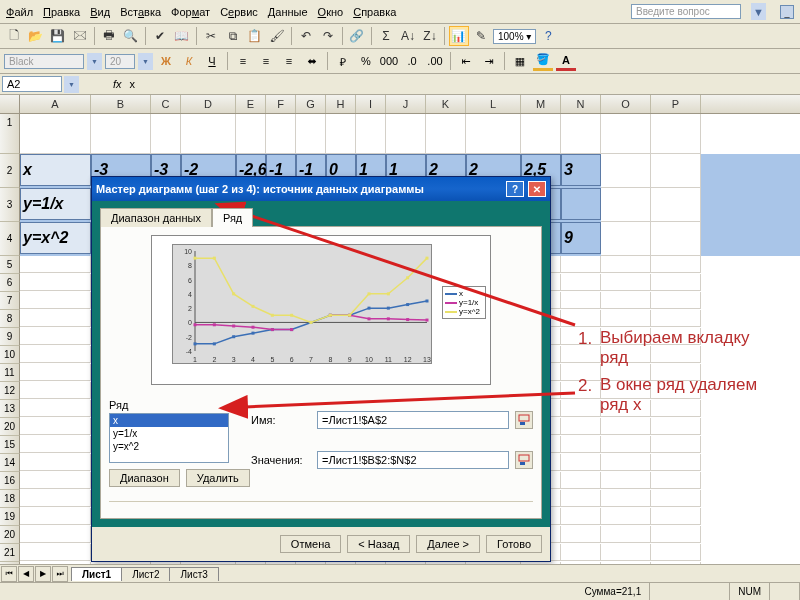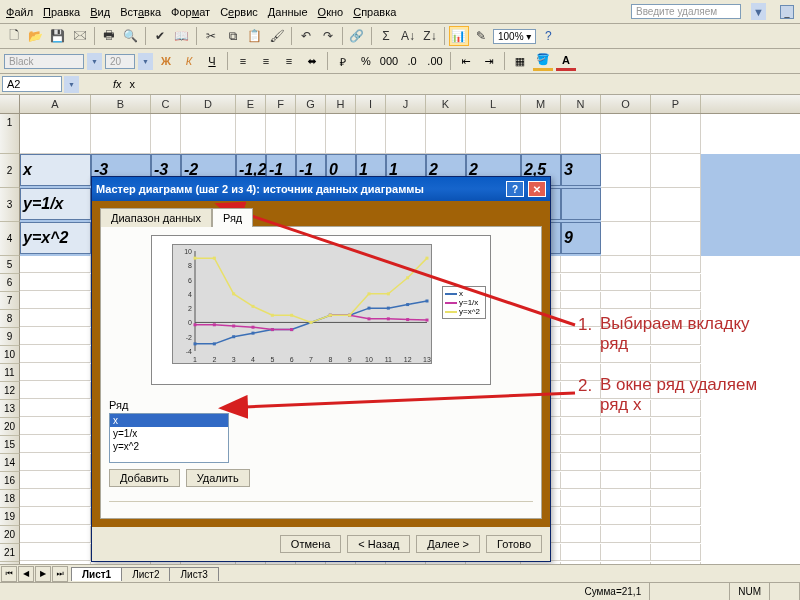--- a/index.html
+++ b/index.html
@@ -34,21 +34,21 @@
 .colhdr { border-right: 1px solid #c0bca8; text-align: center; font-size: 11px; line-height: 18px; color: #333; }
 
 .row { display: flex; }
 .row-header { width: 20px; background: linear-gradient(90deg,#f3f3ef,#dedacb); border-bottom: 1px solid #c0bca8; border-right: 1px solid #9d9684; text-align: center; font-size: 10px; line-height: 17px; }
 .cell { border-right: 1px solid #d4d0c8; border-bottom: 1px solid #d4d0c8; height: 17px; }
 
 .data-row { display: flex; background: #a9c5e8; }
 .dcell { border: 1px solid #5b7aa6; font-size: 16px; font-style: italic; font-weight: bold; padding: 4px 2px; height: 32px; display: flex; align-items: center; }
 .dcell.label { background: #dfe8f3; font-style: italic; font-weight: bold; }
 
-.dialog { position: absolute; left: 91px; top: 176px; width: 460px; background: #a16207; border: 1px solid #0a246a; box-shadow: 2px 2px 6px rgba(0,0,0,0.3); }
+.dialog { position: absolute; left: 91px; top: 176px; width: 460px; background: #0f766e; border: 1px solid #0a246a; box-shadow: 2px 2px 6px rgba(0,0,0,0.3); }
 .titlebar { background: linear-gradient(#0a5bc4,#1665cc,#0a52b4); color: #fff; display: flex; align-items: center; padding: 3px 4px; gap: 4px; height: 24px; }
 .titlebar-text { font-size: 11px; font-weight: bold; flex: 1; }
 .title-btn { width: 18px; height: 16px; border: 1px solid #fff; display: flex; align-items: center; justify-content: center; font-size: 10px; font-weight: bold; }
 .title-help { background: #2e74d0; color: #fff; }
 .title-close { background: #e35e4f; color: #fff; }
 
 .tabstrip { display: flex; padding: 6px 8px 0 8px; gap: 0; }
 .tab { padding: 3px 10px; font-size: 11px; border: 1px solid #aca899; border-bottom: none; background: #ece9d8; position: relative; top: 1px; }
 .tab.active { background: #fcfcfa; z-index: 2; }
 
@@ -95,21 +95,21 @@
 <div class="menubar">
   <span><u>Ф</u><span></span>айл</span>
   <span><u>П</u>равка</span>
   <span><u>В</u>ид</span>
   <span>Вст<u>а</u>вка</span>
   <span>Фор<u>м</u>ат</span>
   <span>С<u>е</u>рвис</span>
   <span><u>Д</u>анные</span>
   <span><u>О</u>кно</span>
   <span><u>С</u>правка</span>
-  <div class="question-box">Введите удаляем</div>
+  <div class="question-box">Введите вопрос</div>
   <span class="drop-arrow">▼</span>
   <div class="min-ctrl">_</div>
 </div>
 
 <div class="toolbar">
   <div class="tbtn">🗋</div>
   <div class="tbtn">📂</div>
   <div class="tbtn">💾</div>
   <div class="tbtn">🖂</div>
   <div class="tsep"></div>
@@ -216,21 +216,21 @@
         <div class="cell" style="width: 40px; height: 40px;"></div>
         <div class="cell" style="width: 50px; height: 40px;"></div>
         <div class="cell" style="width: 50px; height: 40px;"></div>
       </div>
       <div class="data-row">
         <div class="row-header" style="height: 34px; line-height: 34px;">2</div>
         <div class="dcell label" style="width: 71px;">x</div>
         <div class="dcell" style="width: 60px;">-3</div>
         <div class="dcell" style="width: 30px;">-3</div>
         <div class="dcell" style="width: 55px;">-2</div>
-        <div class="dcell" style="width: 30px;">-1,2</div>
+        <div class="dcell" style="width: 30px;">-2,6</div>
         <div class="dcell" style="width: 30px;">-1</div>
         <div class="dcell" style="width: 30px;">-1</div>
         <div class="dcell" style="width: 30px;">0</div>
         <div class="dcell" style="width: 30px;">1</div>
         <div class="dcell" style="width: 40px;">1</div>
         <div class="dcell" style="width: 40px;">2</div>
         <div class="dcell" style="width: 55px;">2</div>
         <div class="dcell" style="width: 40px;">2,5</div>
         <div class="dcell" style="width: 40px;">3</div>
         <div class="cell" style="width: 50px; height: 34px; background: rgb(255, 255, 255);"></div>
@@ -757,37 +757,59 @@
 
     <div style="display:flex; gap:12px; align-items:flex-start">
       <div class="fieldset" style="width:130px">
         <div class="fieldset-label">Ряд</div>
         <div class="series-list">
           <div class="series-item sel">x</div>
           <div class="series-item">y=1/x</div>
           <div class="series-item">y=x^2</div>
         </div>
         <div class="btn-row">
-          <button class="dlg-btn">Добавить</button>
+          <button class="dlg-btn">Диапазон</button>
           <button class="dlg-btn">Удалить</button>
+        </div>
+      </div>
+      <div style="flex:1; margin-top:14px">
+        <div class="form-row">
+          <div class="form-label">Имя:</div>
+          <div class="form-input">=Лист1!$A$2</div>
+          <div class="range-btn">
+              <svg viewBox="0 0 12 12">
+                <rect x="1" y="1" width="10" height="6" fill="none" stroke="#c33"></rect>
+                <rect x="2" y="8" width="5" height="3" fill="#2a5db0"></rect>
+              </svg>
+            </div>
+        </div>
+        <div class="form-row" style="margin-top:22px">
+          <div class="form-label">Значения:</div>
+          <div class="form-input">=Лист1!$B$2:$N$2</div>
+          <div class="range-btn">
+              <svg viewBox="0 0 12 12">
+                <rect x="1" y="1" width="10" height="6" fill="none" stroke="#c33"></rect>
+                <rect x="2" y="8" width="5" height="3" fill="#2a5db0"></rect>
+              </svg>
+            </div>
         </div>
       </div>
     </div>
 
     <hr style="margin:14px 0 8px 0; border:none; border-top:1px solid #cfcab6">
   </div>
   <div class="footer-btns">
     <button class="dlg-btn">Отмена</button>
     <button class="dlg-btn">&lt; Назад</button>
     <button class="dlg-btn">Далее &gt;</button>
     <button class="dlg-btn">Готово</button>
   </div>
 </div>
 
-<div class="annotation" style="left:578px; top:314px;">
+<div class="annotation" style="left:578px; top:328px;">
   <span>1.</span>&nbsp;&nbsp;<span style="display:inline-block; width:170px; vertical-align:top">Выбираем вкладку ряд</span>
 </div>
 <div class="annotation" style="left:578px; top:375px;">
   <span>2.</span>&nbsp;&nbsp;<span style="display:inline-block; width:180px; vertical-align:top">В окне ряд удаляем ряд x</span>
 </div>
 
 <svg class="arrow" style="left:0;top:0" width="800" height="600">
   <defs>
       <marker id="ah" markerWidth="10" markerHeight="8" refX="1" refY="4" orient="auto">
         <polygon points="0 0, 10 4, 0 8" fill="#d61f1f"></polygon>

